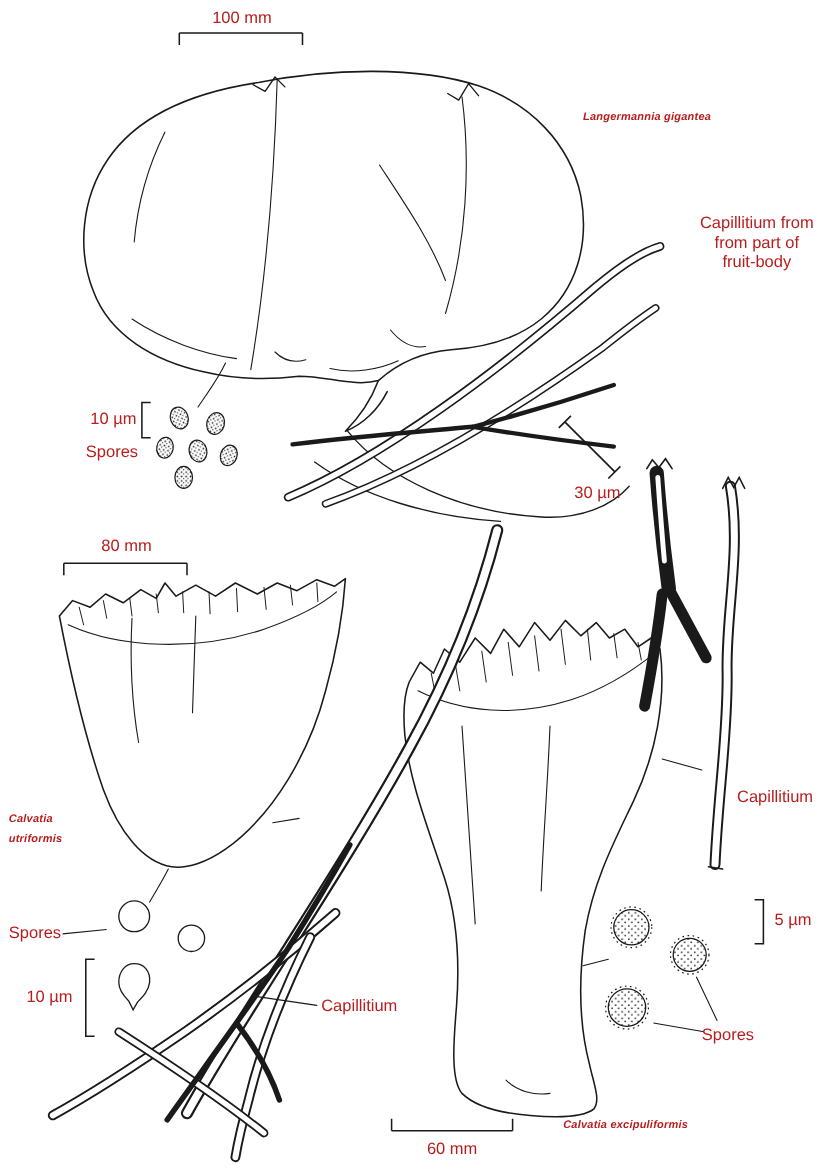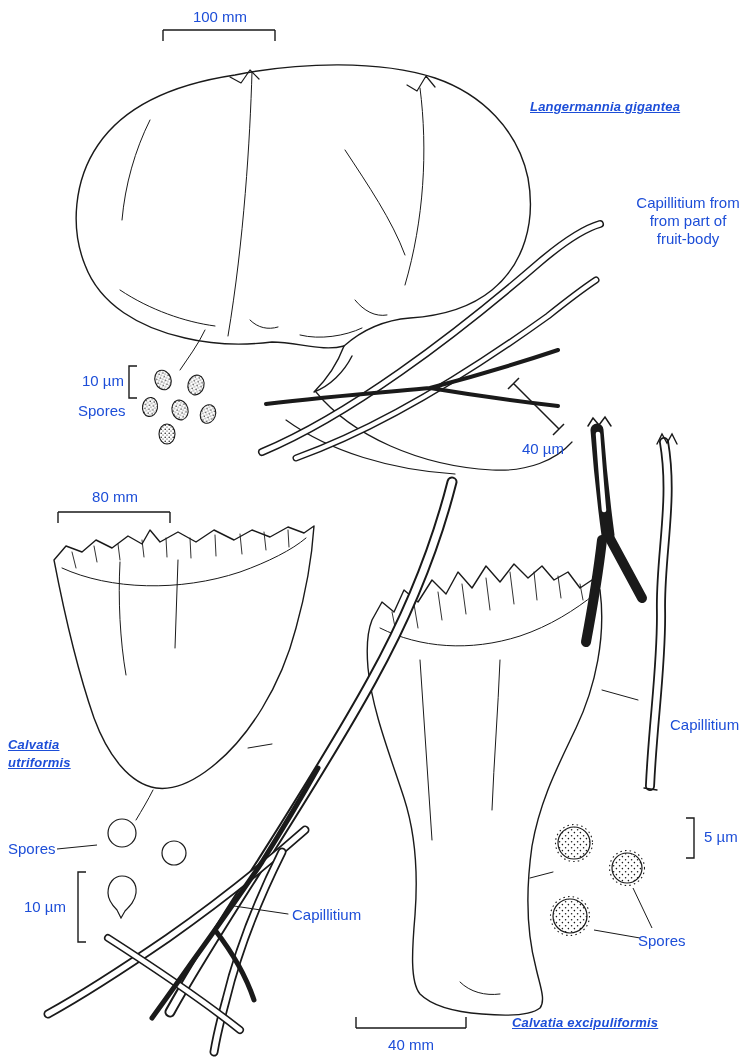--- a/index.html
+++ b/index.html
@@ -3,24 +3,24 @@
 <meta charset="utf-8">
 <style>
   html,body { margin:0; padding:0; background:#e8e8e8; }
   .page {
     position:relative; width:750px; height:1064px;
     background:#ffffff; overflow:hidden; margin:0 auto;
     font-family:"Liberation Sans", sans-serif;
   }
   .art { position:absolute; left:0; top:0; }
   .label {
-    position:absolute; font-size:15px; color:#1d4ed8;
+    position:absolute; font-size:15px; color:#b91c1c;
     white-space:nowrap; line-height:18px;
   }
-  .species { font-style:italic; font-weight:bold; font-size:13px; letter-spacing:.2px;text-decoration:underline; }
+  .species { font-style:italic; font-weight:bold; font-size:10px; letter-spacing:.2px; }
   .multiline { white-space:normal; }
   .multiline span { display:block; }
   .centered { text-align:center; }
 </style>
 </head>
 <body>
 
 <div class="page">
 
   <svg class="art" width="750" height="1064" viewBox="0 0 750 1064">
@@ -211,21 +211,21 @@
   <div class="label multiline centered" style="left:626px; top:194px; width:124px;">
     <span>Capillitium from</span>
     <span>from part of</span>
     <span>fruit-body</span>
   </div>
 
   <div class="label" style="left:82px; top:372px;">10 µm</div>
 
   <div class="label" style="left:78px; top:402px;">Spores</div>
 
-  <div class="label" style="left:522px; top:440px;">40 µm</div>
+  <div class="label" style="left:522px; top:440px;">30 µm</div>
 
   <div class="label centered" style="left:68px; top:488px; width:94px;">80 mm</div>
 
   <div class="label species multiline" style="left:8px; top:736px;">
     <span>Calvatia</span>
     <span>utriformis</span>
   </div>
 
   <div class="label" style="left:8px; top:840px;">Spores</div>
 
@@ -234,15 +234,15 @@
   <div class="label" style="left:292px; top:906px;">Capillitium</div>
 
   <div class="label" style="left:670px; top:716px;">Capillitium</div>
 
   <div class="label" style="left:704px; top:828px;">5 µm</div>
 
   <div class="label" style="left:638px; top:932px;">Spores</div>
 
   <div class="label species" style="left:512px; top:1014px;">Calvatia excipuliformis</div>
 
-  <div class="label centered" style="left:364px; top:1036px; width:94px;">40 mm</div>
+  <div class="label centered" style="left:364px; top:1036px; width:94px;">60 mm</div>
 
 </div>
 
 </body></html>

